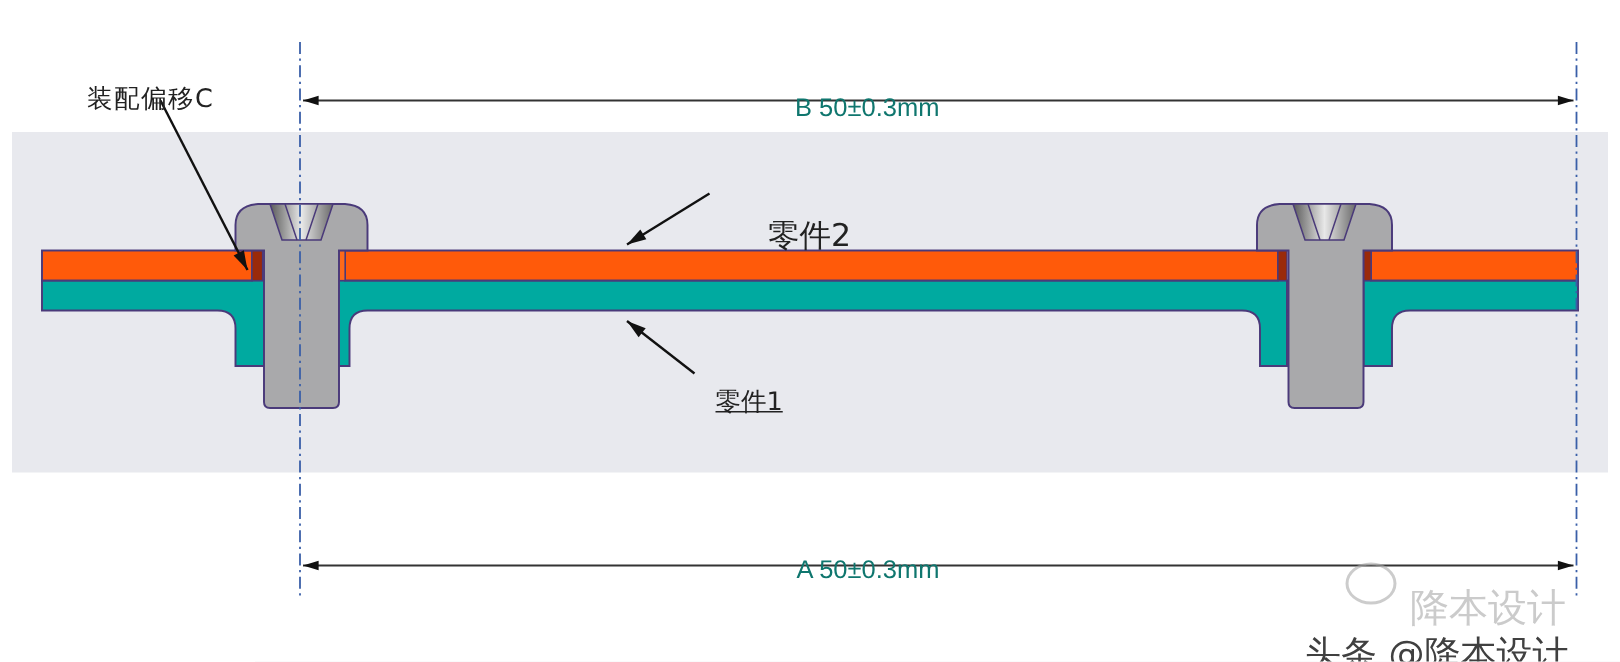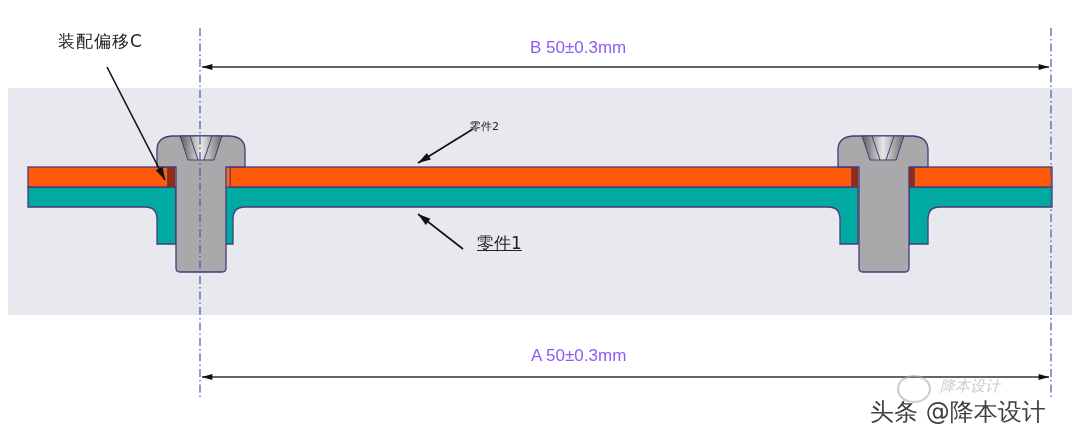--- a/index.html
+++ b/index.html
@@ -1,25 +1,25 @@
 <!DOCTYPE html>
 <html><head>
   <meta charset="utf-8">
   <style>
     html, body { margin: 0; padding: 0; background: #ffffff; }
     body { width: 1080px; height: 441px; position: relative; overflow: hidden; font-family: "DejaVu Sans", sans-serif; }
     #canvas { position: absolute; left: 0; top: 0; }
-    .label { position: absolute; color: #222; white-space: nowrap; }
+    .label { position: absolute; color: #222; white-space: nowrap; margin-top: 24px; }
     .lbl-offset { left: 58px; top: 30px; font-size: 17px; letter-spacing: 1px; font-family: "DejaVu Sans", sans-serif; }
-    .lbl-dim { font-size: 17px; font-family: "Liberation Sans", sans-serif; color: #8b5cf6; }
+    .lbl-dim { font-size: 17px; font-family: "Liberation Sans", sans-serif; color: #0f766e; }
     .lbl-b { left: 530px; top: 38px; }
     .lbl-a { left: 531px; top: 346px; text-align: center; }
-    .lbl-part2 { left: 470px; top: 119px; font-size: 11px; }
+    .lbl-part2 { left: 512px; top: 119px; font-size: 21px; }
     .lbl-part1 { left: 477px; top: 232px; font-size: 17px; text-decoration: underline; }
-    .wm1 { left: 940px; top: 377px; font-size: 15px; color: rgba(160,160,160,0.55); font-style: italic; }
+    .wm1 { left: 940px; top: 364px; font-size: 26px; color: rgba(160,160,160,0.55); }
     .wm-icon { position: absolute; left: 897px; top: 375px; width: 30px; height: 24px; border: 2px solid rgba(170,170,170,0.6); border-radius: 50%; }
     .wm2 { left: 870px; top: 396px; font-size: 24px; color: #404040; text-shadow: 1px 1px 0 #fff, -1px -1px 0 #fff; }
   </style>
 </head>
 <body>
 
 <svg id="canvas" width="1080" height="441" viewBox="0 0 1080 441">
   <defs>
     <marker id="arrowhead" viewBox="0 0 10 10" refX="10" refY="5" markerWidth="12" markerHeight="8" orient="auto-start-reverse">
       <path d="M0,2 L10,5 L0,8 Z" fill="#111"></path>

